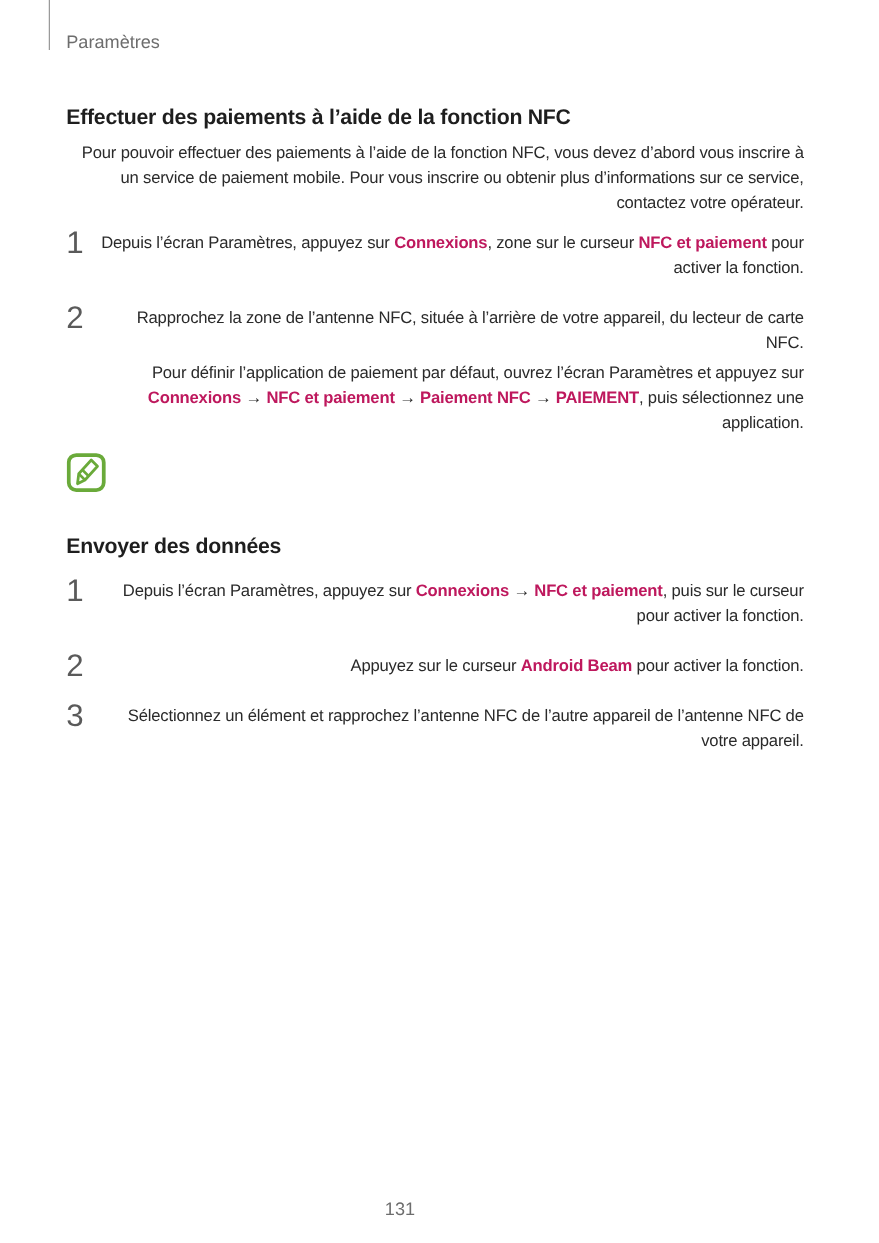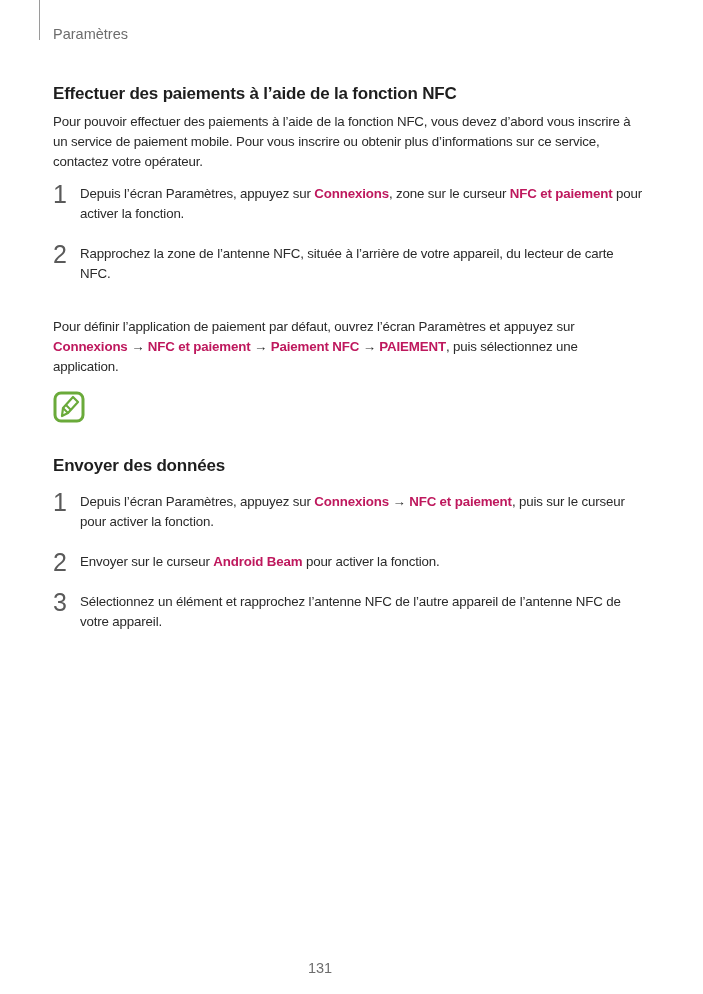--- a/index.html
+++ b/index.html
@@ -2,21 +2,21 @@
 <html><head>
   <meta charset="utf-8">
   <style>
     html, body { margin: 0; padding: 0; background: #ffffff; }
     body { width: 703px; height: 994px; position: relative; overflow: hidden;
            font-family: "Liberation Sans", sans-serif; color: #222; }
     .margin-line { position: absolute; left: 39px; top: 0; width: 1px; height: 40px; background: #9a9a9a; }
     .running-header { position: absolute; left: 53px; top: 26px; font-size: 14.5px; color: #6d6d6d; }
     .content { position: absolute; left: 53px; top: 84px; width: 590px; }
     h2 { font-size: 17px; font-weight: bold; margin: 0 0 8px 0; color: #1e1e1e; letter-spacing: -0.2px; }
-    p { font-size: 13.3px; line-height: 20px; margin: 0; color: #2a2a2a; letter-spacing: -0.15px; }
+    p { font-size: 13.3px; line-height: 20px; margin: 0; color: #2a2a2a; letter-spacing: -0.15px; text-align: right; }
     .step { position: relative; padding-left: 27px; margin-top: 10px; }
     .step .num { position: absolute; left: 0; top: -4px; font-size: 25px; color: #5a5a5a; font-weight: normal; }
     .step p { font-size: 13.3px; }
     b { font-weight: bold; color: #be185d; }
     .note { display: flex; align-items: center; margin-top: 14px; }
     .note-icon { width: 32px; height: 32px; margin-right: 18px; flex: none; }
     .page-number { position: absolute; left: 0; width: 640px; top: 960px; text-align: center; font-size: 14.5px; color: #6d6d6d; }
   </style>
 </head>
 <body>
@@ -32,40 +32,40 @@
   <div class="step" style="margin-top:12px">
     <span class="num">1</span>
     <p><span>Depuis l’écran Paramètres, appuyez sur </span><b>Connexions</b><span>, zone sur le curseur </span><b>NFC et paiement</b><span> pour activer la fonction.</span></p>
   </div>
 
   <div class="step" style="margin-top:20px">
     <span class="num">2</span>
     <p>Rapprochez la zone de l’antenne NFC, située à l’arrière de votre appareil, du lecteur de carte NFC.</p>
   </div>
 
-  <p style="margin-top:33px"><span>Pour définir l’application de paiement par défaut, ouvrez l’écran Paramètres et appuyez sur </span><b>Connexions</b><span> → </span><b>NFC et paiement</b><span> → </span><b>Paiement NFC</b><span> → </span><b>PAIEMENT</b><span>, puis sélectionnez une application.</span></p>
+  <p style="margin-top:4px"><span>Pour définir l’application de paiement par défaut, ouvrez l’écran Paramètres et appuyez sur </span><b>Connexions</b><span> → </span><b>NFC et paiement</b><span> → </span><b>Paiement NFC</b><span> → </span><b>PAIEMENT</b><span>, puis sélectionnez une application.</span></p>
 
   <div class="note">
     <svg class="note-icon" viewBox="0 0 32 32">
       <rect x="2" y="2" width="28" height="28" rx="6" ry="6" fill="none" stroke="#6aaa3a" stroke-width="3"></rect>
       <path d="M9 25 L10 17 L20 6 L25 11 L15 22 Z" fill="none" stroke="#6aaa3a" stroke-width="2.2" stroke-linejoin="round"></path>
       <path d="M10 17 L15 22 M13 14 L18 19" fill="none" stroke="#6aaa3a" stroke-width="2"></path>
     </svg>
   </div>
 
   <h2 style="margin-top:33px">Envoyer des données</h2>
 
   <div class="step" style="margin-top:16px">
     <span class="num">1</span>
     <p><span>Depuis l’écran Paramètres, appuyez sur </span><b>Connexions</b><span> → </span><b>NFC et paiement</b><span>, puis sur le curseur pour activer la fonction.</span></p>
   </div>
 
   <div class="step" style="margin-top:20px">
     <span class="num">2</span>
-    <p><span>Envoyer sur le curseur </span><b>Android Beam</b><span> pour activer la fonction.</span></p>
+    <p><span>Appuyez sur le curseur </span><b>Android Beam</b><span> pour activer la fonction.</span></p>
   </div>
 
   <div class="step" style="margin-top:20px">
     <span class="num">3</span>
     <p>Sélectionnez un élément et rapprochez l’antenne NFC de l’autre appareil de l’antenne NFC de votre appareil.</p>
   </div>
 
 </div>
 
 <div class="page-number">131</div>

